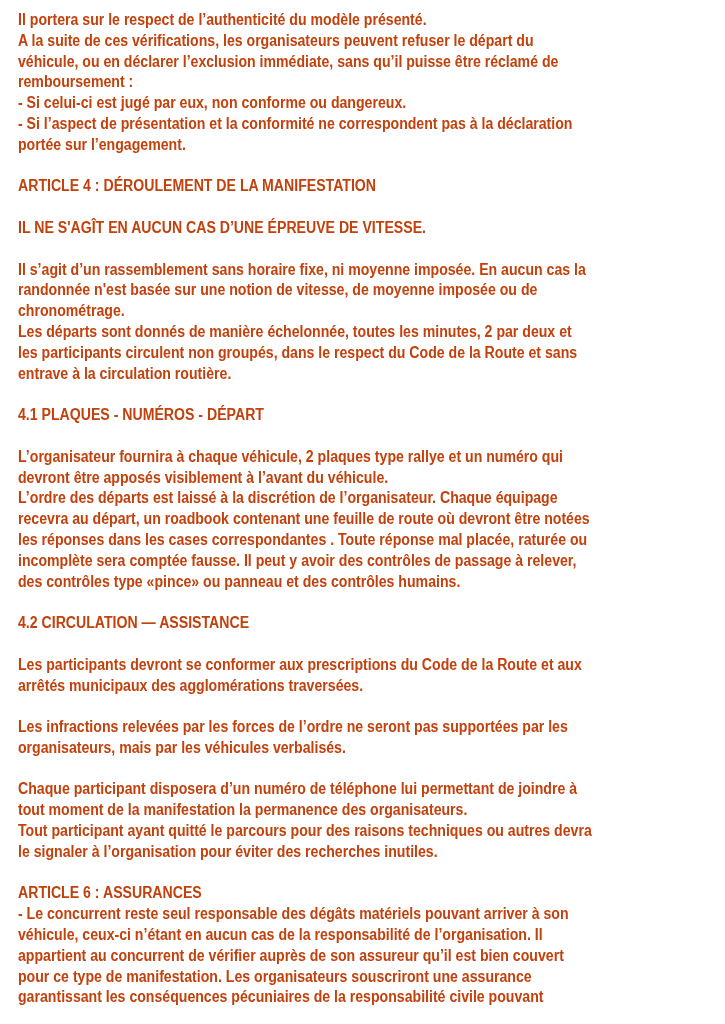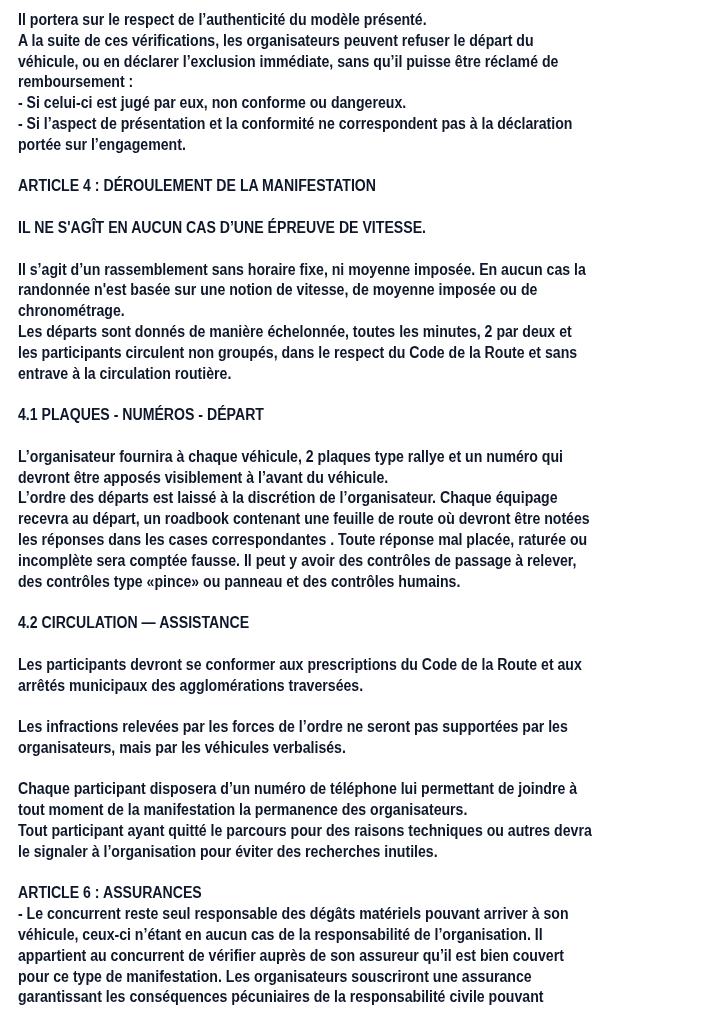--- a/index.html
+++ b/index.html
@@ -3,21 +3,21 @@
 <meta charset="utf-8">
 <style>
   html, body { margin: 0; padding: 0; background: #ffffff; }
   body { width: 725px; height: 1024px; overflow: hidden; position: relative; }
   .page {
     position: absolute; left: 18px; top: 10px; width: 700px;
     font-family: "Liberation Sans", sans-serif;
     font-weight: bold;
     font-size: 15.6px;
     line-height: 20.8px;
-    color: #0f172a;
+    color: #c2410c;
   }
   .line {
     display: block;
     white-space: nowrap;
     transform-origin: left center;
     transform: scaleX(0.905);
     height: 20.8px;
   }
   .blank { display: block; height: 20.8px; }
 </style>

